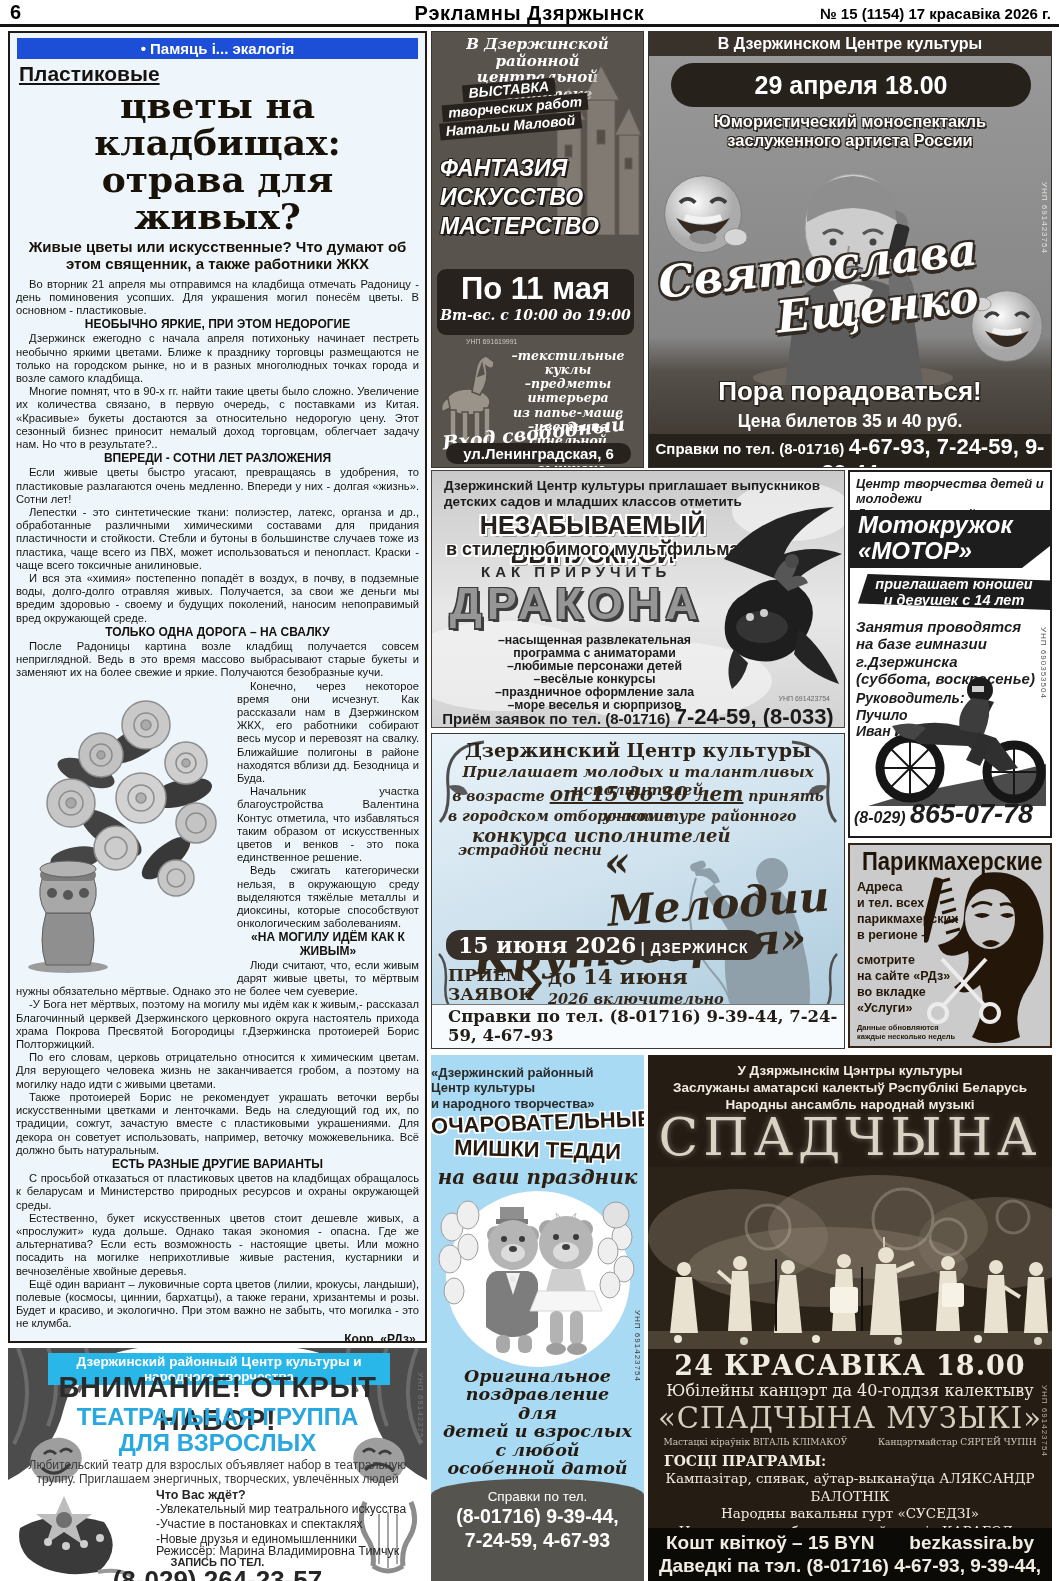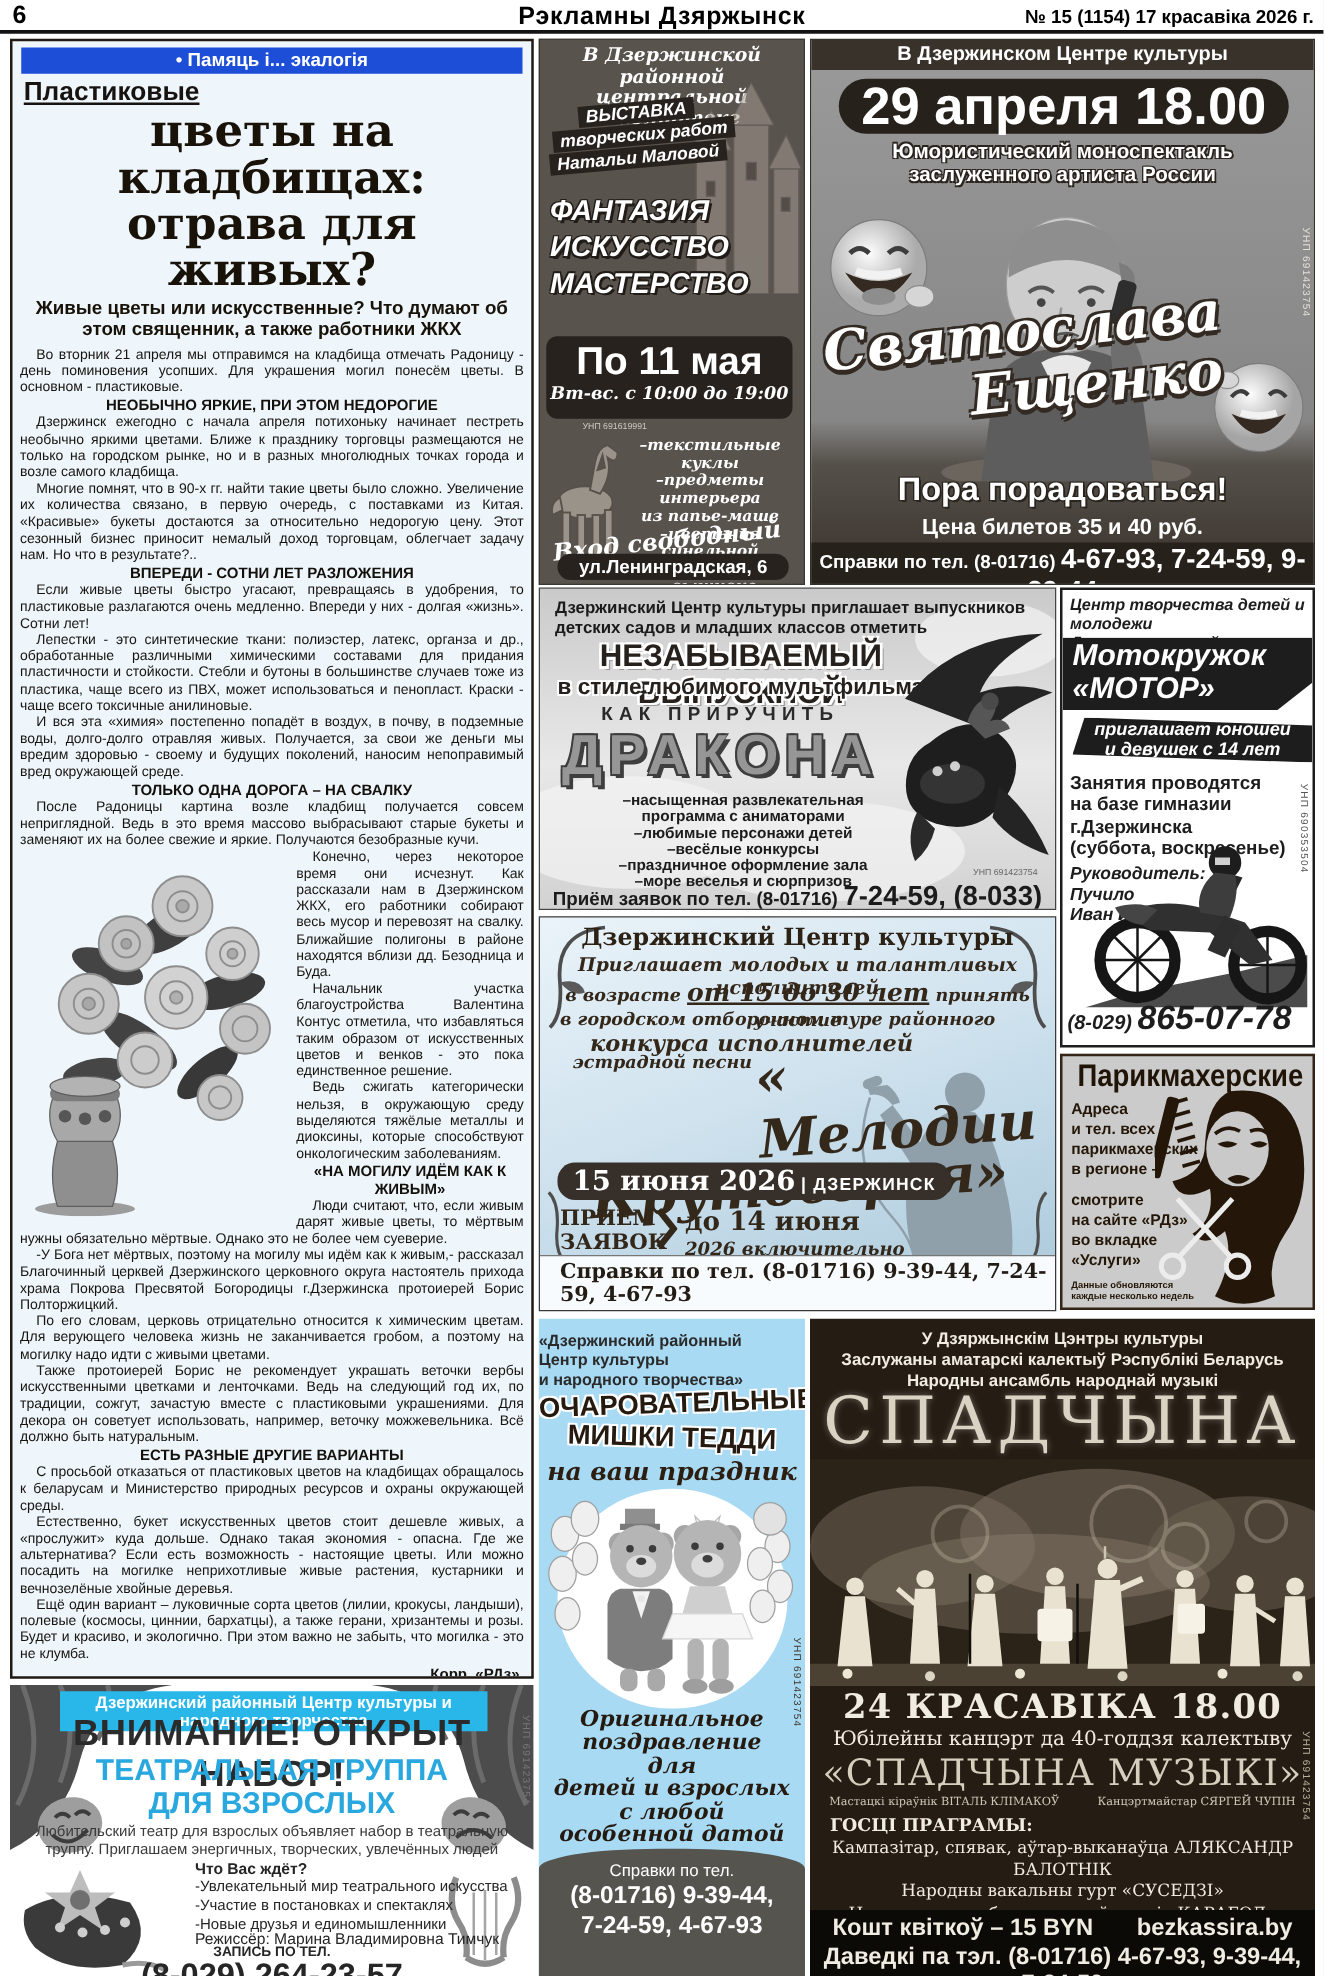--- a/index.html
+++ b/index.html
@@ -36,21 +36,21 @@
   .lib-date{font-weight:800;font-size:31px;margin-top:2px;}
   .lib-hours{font-family:"DejaVu Serif",serif;font-style:italic;font-weight:bold;font-size:14px;}
   .lib-unp{position:absolute;left:34px;top:306px;font-size:7px;color:#cfc9c0;}
   .lib-items{position:absolute;left:62px;top:317px;width:148px;text-align:center;font-family:"DejaVu Serif",serif;font-style:italic;font-weight:bold;font-size:12.5px;line-height:1.13;}
   .lib-entry{position:absolute;right:18px;top:390px;transform:rotate(-6deg);font-family:"DejaVu Serif",serif;font-style:italic;font-weight:bold;font-size:19px;}
   .lib-addr{position:absolute;left:14px;top:411px;width:185px;background:#27221e;border-radius:11px;text-align:center;font-weight:800;font-size:15px;padding:2px 0;}
 
   
   #eshchenko{left:648px;top:31px;width:404px;height:437px;background:linear-gradient(#9a9a9a,#868686 70%,#55504a 78%,#39322b);overflow:hidden;border:1px solid #33302c;box-sizing:border-box;}
   .esh-venue{background:#39322b;color:#fff;text-align:center;font-weight:800;font-size:16px;padding:3px 0;}
-  .esh-pill{position:absolute;left:22px;top:31px;width:360px;height:44px;background:#26211b;border-radius:22px;color:#fff;text-align:center;font-weight:800;font-size:42px;line-height:44px;}
+  .esh-pill{position:absolute;left:22px;top:31px;width:360px;height:44px;background:#26211b;border-radius:22px;color:#fff;text-align:center;font-weight:800;font-size:25px;line-height:44px;}
   .esh-desc{position:absolute;left:0;top:80px;width:100%;text-align:center;color:#fff;font-weight:800;font-size:16.5px;line-height:1.15;text-shadow:1.5px 1.5px 0 #2a241e,-1px -1px 0 #2a241e,1px -1px 0 #2a241e,-1px 1px 0 #2a241e;}
   .esh-name{position:absolute;left:0;top:205px;width:100%;text-align:center;transform:rotate(-6deg);font-family:"DejaVu Serif",serif;font-style:italic;font-weight:900;color:#fff;text-shadow:2.5px 2.5px 0 #332b23,-2px -2px 0 #332b23,2px -2px 0 #332b23,-2px 2px 0 #332b23,0 4px 0 #332b23;}
   .esh-name .l1{font-size:44px;display:block;margin-right:60px;}
   .esh-name .l2{font-size:44px;display:block;margin-left:50px;margin-top:-4px;}
   .esh-slogan{position:absolute;left:0;top:344px;width:100%;text-align:center;color:#fff;font-weight:800;font-size:26px;text-shadow:1.5px 1.5px 0 #2a241e,-1px -1px 0 #2a241e,1px -1px 0 #2a241e,-1px 1px 0 #2a241e;}
   .esh-price{position:absolute;left:0;top:379px;width:100%;text-align:center;color:#fff;font-weight:800;font-size:17.5px;}
   .esh-phones{position:absolute;left:0;top:402px;width:100%;height:35px;background:#26211b;color:#fff;text-align:center;}
   .esh-phones .lbl{font-weight:800;font-size:15px;}
   .esh-phones .code{font-weight:bold;font-size:15px;}
   .esh-phones .num{font-weight:800;font-size:22px;}
@@ -67,21 +67,21 @@
   .dr-unp{position:absolute;right:14px;top:224px;font-size:7px;color:#666;}
   .dr-phone{position:absolute;left:0;top:233px;width:100%;text-align:center;}
   .dr-phone .lbl{font-weight:800;font-size:15px;}
   .dr-phone .num{font-weight:900;font-size:22px;}
 
   
   #motor{left:848px;top:470px;width:204px;height:368px;background:#fff;border:2px solid #1d1d1d;box-sizing:border-box;overflow:hidden;color:#1d1d1d;}
   .mo-head{position:absolute;left:6px;top:5px;font-style:italic;font-weight:800;font-size:13px;line-height:1.15;}
   .mo-band1{position:absolute;left:0;top:38px;width:200px;height:58px;background:#1d1d1d;clip-path:polygon(0 0,100% 0,100% 62%,86% 100%,0 100%);color:#fff;font-style:italic;font-weight:900;font-size:24px;line-height:1.1;padding:2px 0 0 8px;box-sizing:border-box;}
   .mo-band2{position:absolute;left:8px;top:102px;width:192px;height:36px;background:#1d1d1d;clip-path:polygon(5% 0,100% 18%,100% 100%,0 82%);color:#fff;font-style:italic;font-weight:800;font-size:14.5px;line-height:1.1;text-align:center;padding-top:3px;box-sizing:border-box;}
-  .mo-info{position:absolute;left:6px;top:146px;font-weight:900;font-size:15px;line-height:1.16;}
+  .mo-info{position:absolute;left:6px;top:146px;font-style:italic;font-weight:900;font-size:15px;line-height:1.16;}
   .mo-leader{position:absolute;left:6px;top:218px;font-style:italic;font-weight:900;font-size:14px;line-height:1.18;}
   .mo-phone{position:absolute;left:4px;bottom:6px;white-space:nowrap;}
   .mo-phone .code{font-style:italic;font-weight:800;font-size:16px;}
   .mo-phone .num{font-style:italic;font-weight:900;font-size:27px;}
 
   
   #melodii{left:431px;top:733px;width:414px;height:316px;background:linear-gradient(160deg,#eaf3f9,#cfe2ee 45%,#a9c8da);border:1px solid #3a3a3a;box-sizing:border-box;overflow:hidden;color:#33271a;}
   .me-venue{position:absolute;left:0;top:5px;width:100%;text-align:center;font-family:"DejaVu Serif",serif;font-weight:bold;font-size:19px;color:#2c2115;}
   .me-l1{position:absolute;left:0;top:29px;width:100%;text-align:center;font-family:"DejaVu Serif",serif;font-style:italic;font-weight:bold;font-size:15px;}
   .me-l2{position:absolute;left:0;top:48px;width:100%;text-align:center;font-family:"DejaVu Serif",serif;font-style:italic;}

